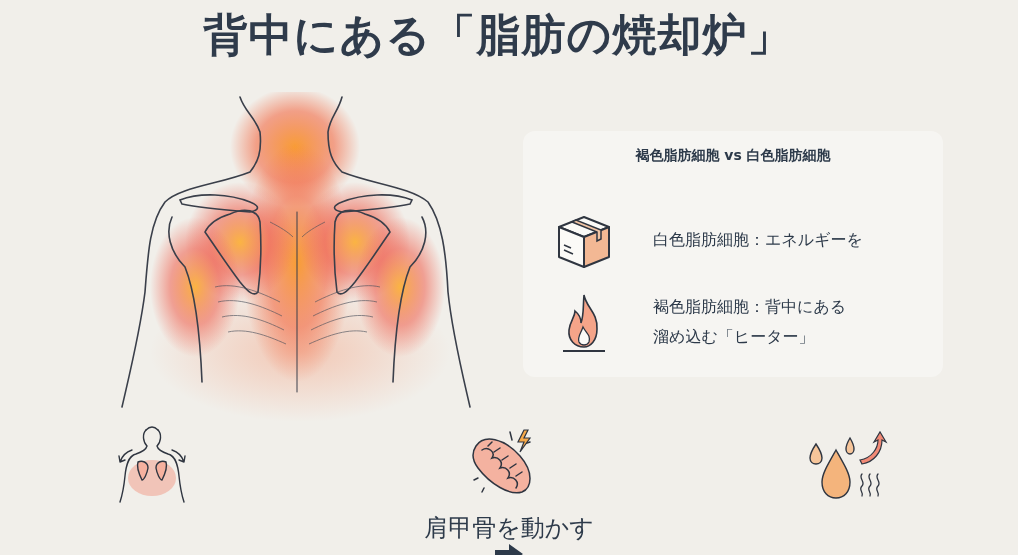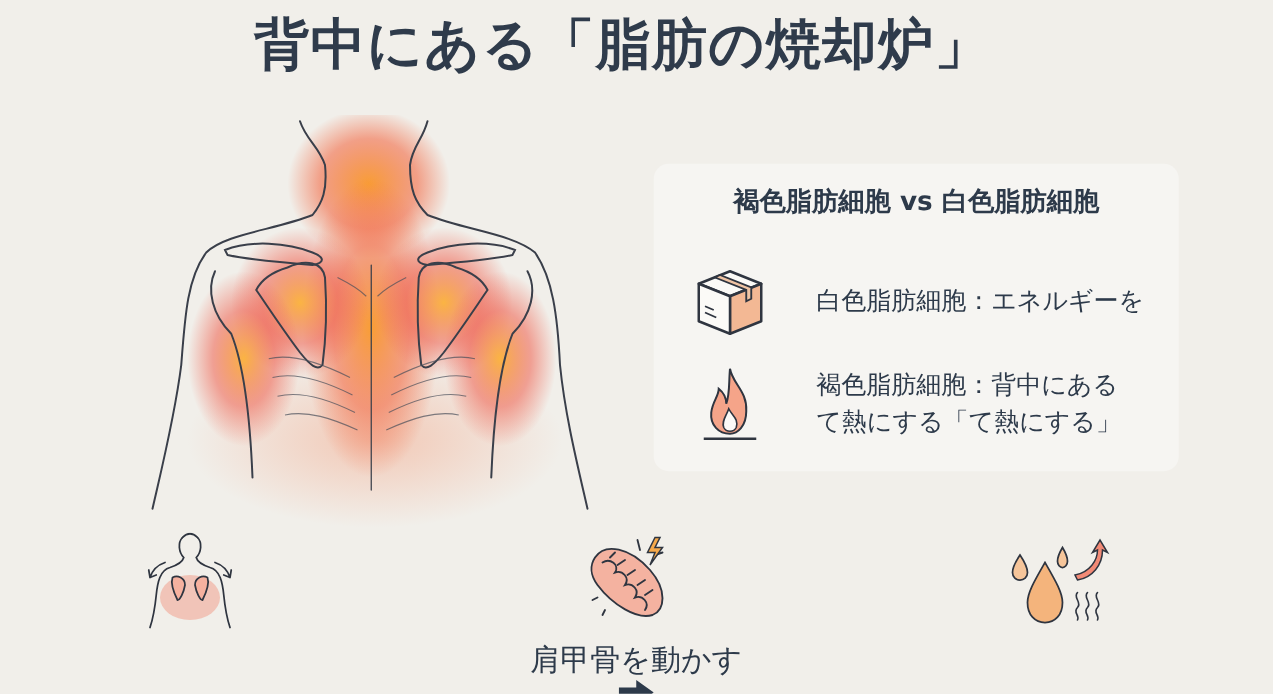--- a/index.html
+++ b/index.html
@@ -14,25 +14,25 @@
     font-family:"DejaVu Serif", serif; font-weight:bold;
     font-size:44px; color:#2f3b4b; letter-spacing:1px;
   }
   .back-illus { position:absolute; left:110px; top:92px; width:380px; height:330px; }
   .panel {
     position:absolute; left:523px; top:131px; width:420px; height:246px;
     background:#f6f5f2; border-radius:12px;
   }
   .panel-title {
     position:absolute; left:0; top:16px; width:100%; text-align:center;
-    font-weight:bold; font-size:21px; color:#2d3a4a;
+    font-weight:bold; font-size:14px; color:#2d3a4a;
   }
   .row { position:absolute; left:30px; width:380px; display:flex; align-items:center; }
   .row .icon { width:62px; height:70px; flex:none; }
-  .row .txt { margin-left:38px; font-size:20px; line-height:30px; color:#2d3a4a; }
+  .row .txt { margin-left:38px; font-size:16px; line-height:30px; color:#2d3a4a; }
   .row1 { top:74px; }
   .row2 { top:156px; }
   .step-icon { position:absolute; }
   .flow-text {
     position:absolute; top:512px; left:0; width:1018px;
     display:flex; justify-content:center; align-items:center;
     font-size:24px; color:#2d3a4a;flex-direction:column;
   }
   .arrow { display:inline-block; margin:0 14px; width:28px; height:20px; }
 </style>
@@ -112,21 +112,21 @@
   </div>
 
   <div class="row row2">
     <svg class="icon" viewBox="0 0 62 70">
       <path d="M31 8 C33 20 45 26 44 42 C44 54 37 60 31 60 C22 60 15 53 16 43 C17 34 22 30 22 24 C27 28 28 32 28 36 C31 28 30 18 31 8 Z" fill="#f5a489" stroke="#2f3540" stroke-width="1.6"></path>
       <path d="M30 40 C33 46 38 48 36 55 C34 59 28 59 26 55 C24 50 28 46 30 40 Z" fill="#fbfaf7" stroke="#2f3540" stroke-width="1.3"></path>
       <path d="M10 64 L52 64" stroke="#2f3540" stroke-width="2"></path>
     </svg>
     <div class="txt">
       <div>褐色脂肪細胞：背中にある</div>
-      <div>て熱にする「て熱にする」</div>
+      <div>溜め込む「ヒーター」</div>
     </div>
   </div>
 </div>
 
 <svg class="step-icon" style="left:112px;top:426px;width:80px;height:78px;" viewBox="0 0 80 78">
   <ellipse cx="40" cy="52" rx="24" ry="18" fill="#f29a86" opacity="0.5"></ellipse>
   <g fill="none" stroke="#2f3540" stroke-width="1.4" stroke-linecap="round">
     <path d="M34 4 C30 8 31 16 35 20 C34 24 30 26 24 28 C16 30 14 40 13 50 C12 60 10 70 8 76"></path>
     <path d="M46 4 C50 8 49 16 45 20 C46 24 50 26 56 28 C64 30 66 40 67 50 C68 60 70 70 72 76"></path>
     <path d="M34 4 C38 0 42 0 46 4"></path>

